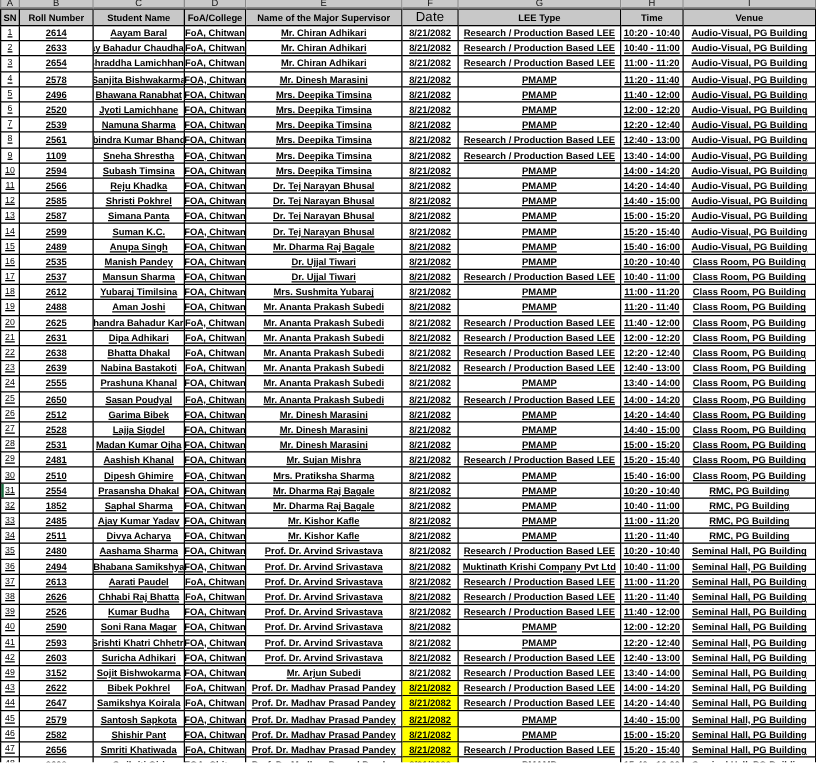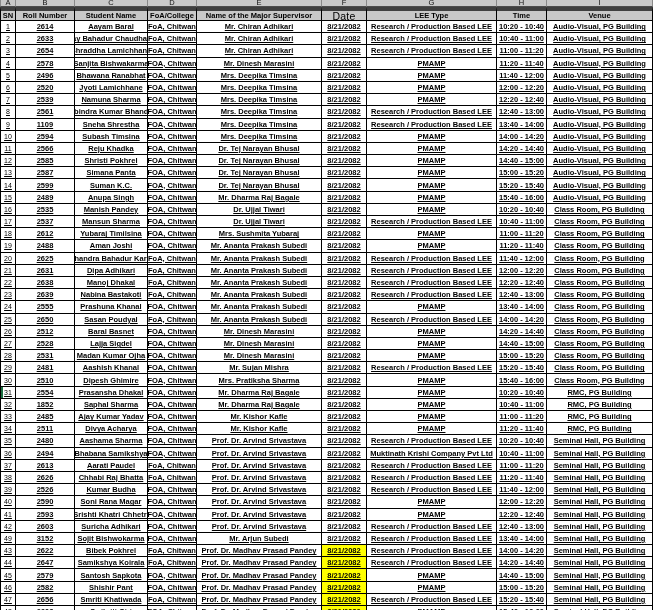--- a/index.html
+++ b/index.html
@@ -36,21 +36,21 @@
     align-items:flex-start;
     line-height:9px;
     margin-top:0;
   }
   .letter-strip > div:first-child{border-left:1px solid #8a8a8a;}
   .letter-strip span{position:relative;top:-2px;}
   
   .header-row{height:14px;}
   .header-row > div{
     background:#c8c8c8;
-    border-top:4px solid #404040;
+    border-top:1px solid #404040;
     font-size:7.5px;font-weight:700;
   }
   .header-row > div.hdr-date{
     font-size:10.5px;font-weight:500;letter-spacing:.2px;
   }
   
   .data-row{height:12.2px;text-decoration:underline;}
   .data-row > div{
     font-size:7.5px;font-weight:700;
     letter-spacing:0;
@@ -331,21 +331,21 @@
         <div class="c-college">FoA, Chitwan</div>
         <div class="c-supervisor">Mr. Ananta Prakash Subedi</div>
         <div class="c-date">8/21/2082</div>
         <div class="c-lee-type">Research / Production Based LEE</div>
         <div class="c-time">12:00 - 12:20</div>
         <div class="c-venue">Class Room, PG Building</div>
       </div>
       <div class="grid-row data-row">
         <div class="c-sn">22</div>
         <div class="c-roll-number">2638</div>
-        <div class="c-student-name">Manoj Dhakal</div>
+        <div class="c-student-name">Bhatta Dhakal</div>
         <div class="c-college">FoA, Chitwan</div>
         <div class="c-supervisor">Mr. Ananta Prakash Subedi</div>
         <div class="c-date">8/21/2082</div>
         <div class="c-lee-type">Research / Production Based LEE</div>
         <div class="c-time">12:20 - 12:40</div>
         <div class="c-venue">Class Room, PG Building</div>
       </div>
       <div class="grid-row data-row">
         <div class="c-sn">23</div>
         <div class="c-roll-number">2639</div>
@@ -375,21 +375,21 @@
         <div class="c-college">FoA, Chitwan</div>
         <div class="c-supervisor">Mr. Ananta Prakash Subedi</div>
         <div class="c-date">8/21/2082</div>
         <div class="c-lee-type">Research / Production Based LEE</div>
         <div class="c-time">14:00 - 14:20</div>
         <div class="c-venue">Class Room, PG Building</div>
       </div>
       <div class="grid-row data-row">
         <div class="c-sn">26</div>
         <div class="c-roll-number">2512</div>
-        <div class="c-student-name">Baral Basnet</div>
+        <div class="c-student-name">Garima Bibek</div>
         <div class="c-college">FOA, Chitwan</div>
         <div class="c-supervisor">Mr. Dinesh Marasini</div>
         <div class="c-date">8/21/2082</div>
         <div class="c-lee-type">PMAMP</div>
         <div class="c-time">14:20 - 14:40</div>
         <div class="c-venue">Class Room, PG Building</div>
       </div>
       <div class="grid-row data-row">
         <div class="c-sn">27</div>
         <div class="c-roll-number">2528</div>

